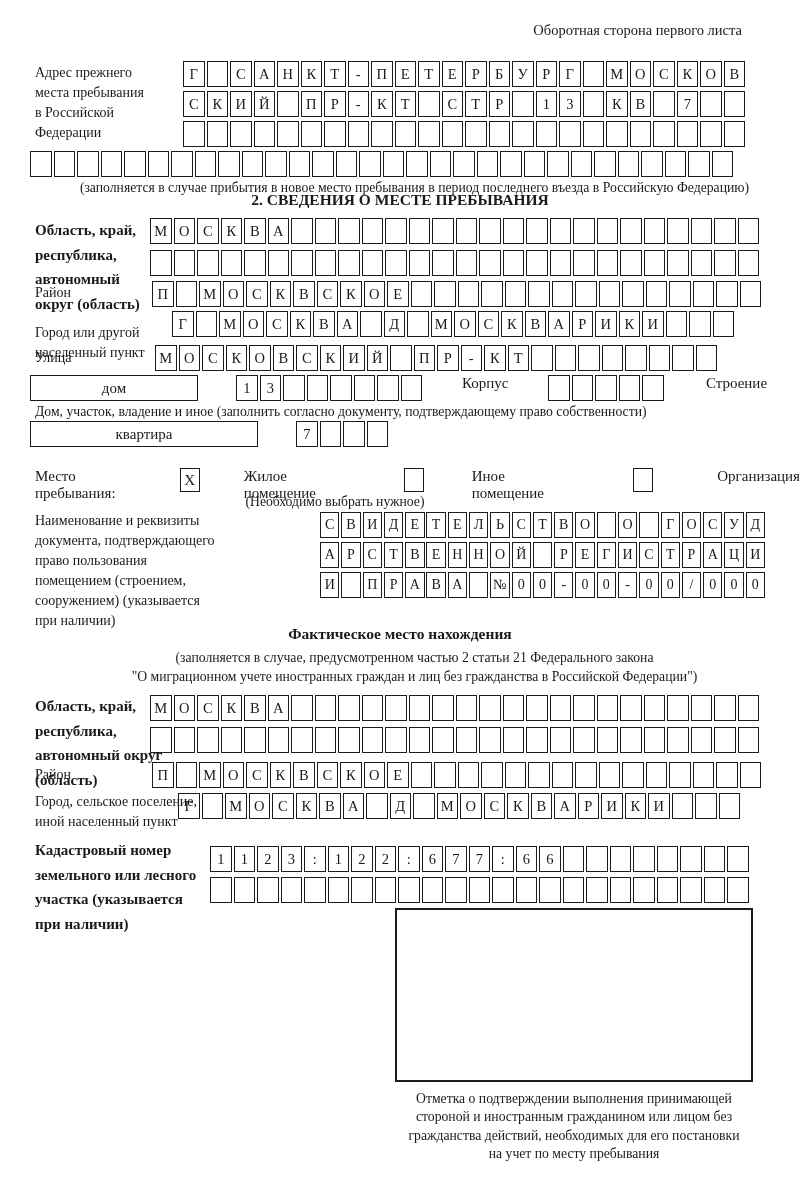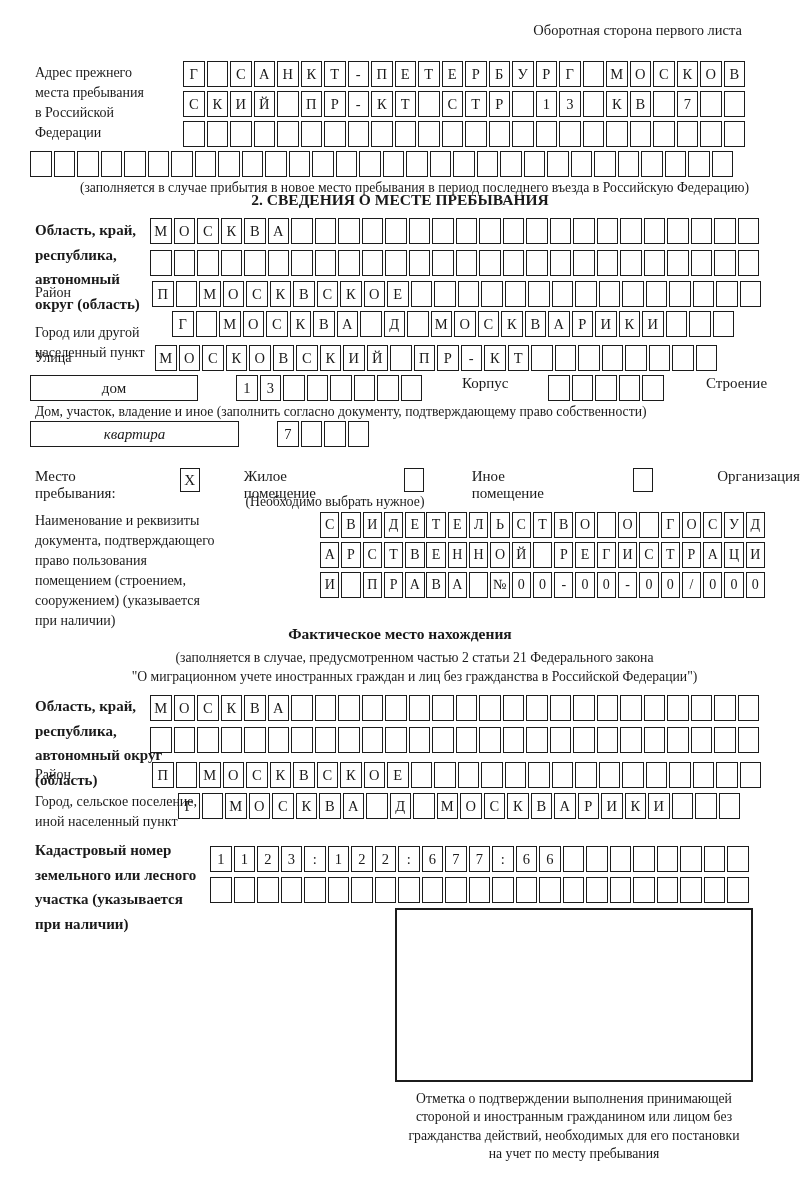--- a/index.html
+++ b/index.html
@@ -323,21 +323,21 @@
     <div class="cells">
         <span class="cell">1</span>
         <span class="cell"></span>
         <span class="cell"></span>
         <span class="cell"></span>
       </div>
   </div>
   <div class="abs caption" style="left:35px;top:404px;">Дом, участок, владение и иное (заполнить согласно документу, подтверждающему право собственности)</div>
 
   <div class="abs hrow" style="left:30px;top:421px;">
-    <div class="widebox" style="width:209px;font-style:italic;">квартира</div>
+    <div class="widebox" style="width:228px;">квартира</div>
     <div class="cells" style="margin-left:6px;">
         <span class="cell">7</span>
         <span class="cell"></span>
         <span class="cell"></span>
         <span class="cell"></span>
       </div>
   </div>
 
   <div class="abs hrow" style="left:35px;top:468px;">
     <span class="opt-label">Место пребывания:</span>

